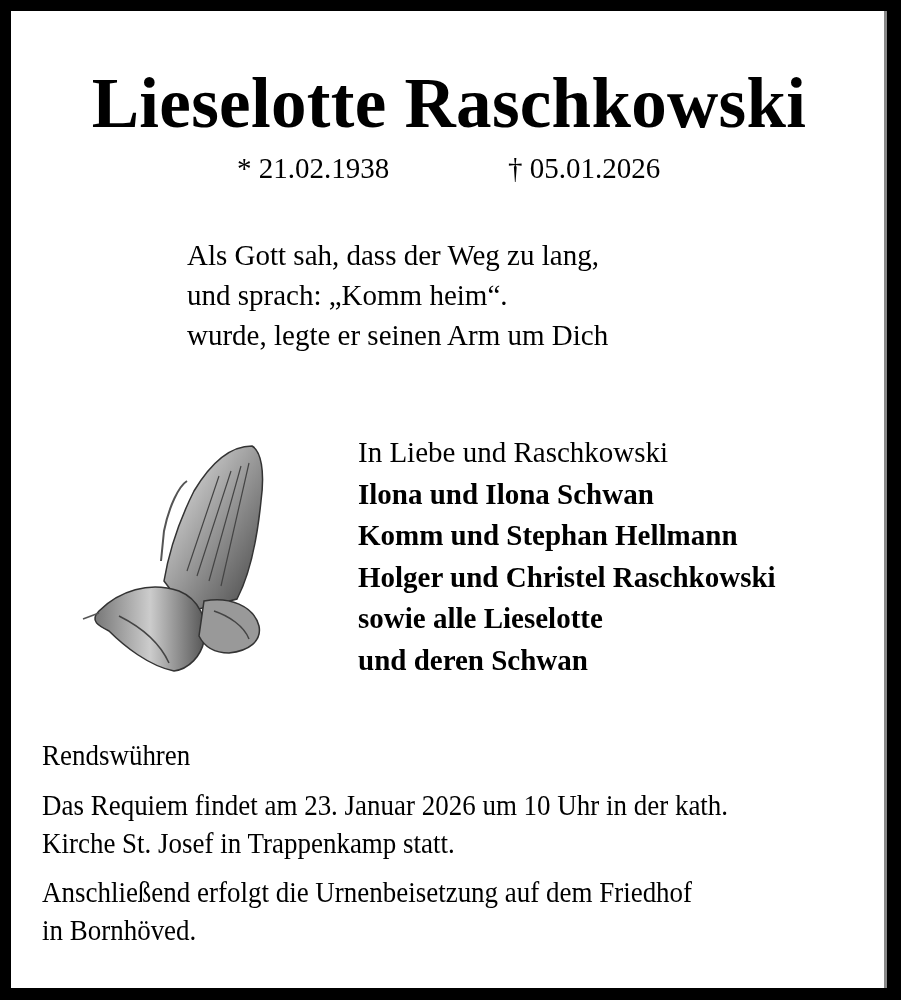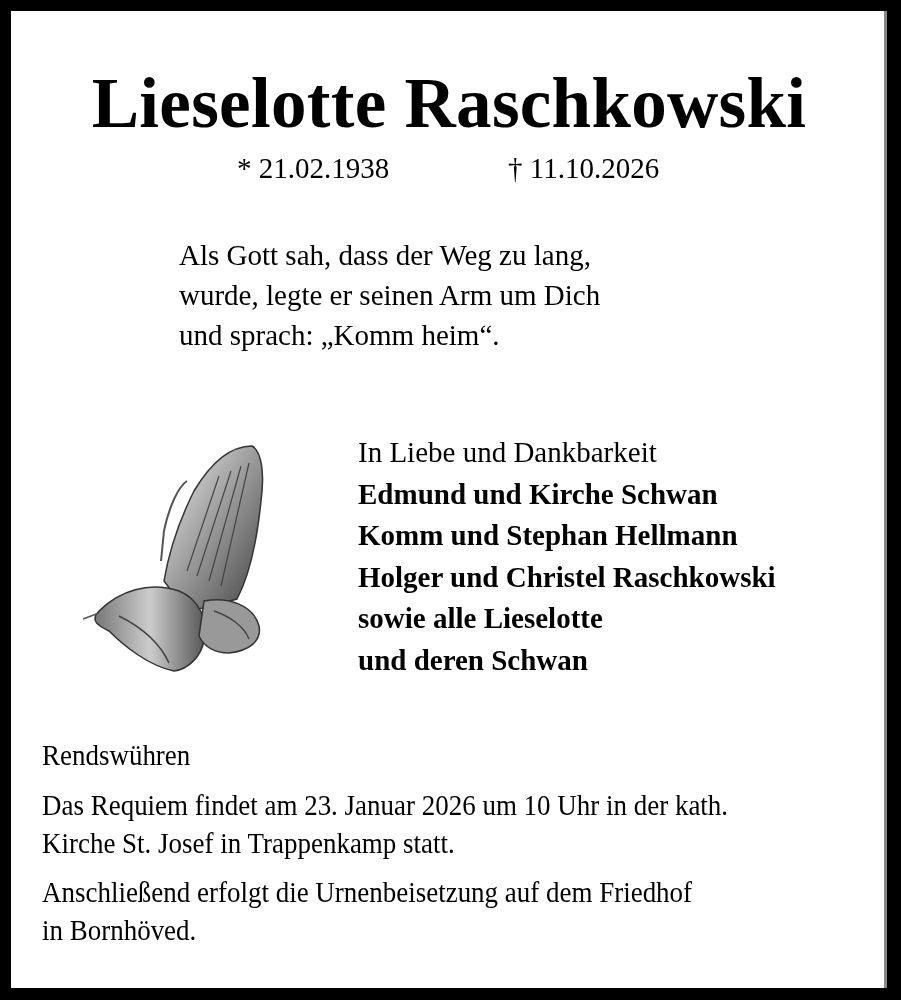--- a/index.html
+++ b/index.html
@@ -2,41 +2,41 @@
 <html><head>
 <meta charset="utf-8">
 <style>
   html, body { margin:0; padding:0; background:#000; }
   body { width:901px; height:1000px; position:relative; overflow:hidden; font-family:"Liberation Serif", serif; color:#000; }
   .frame { position:absolute; left:11px; top:11px; width:876px; height:977px; background:#fff; border-right:3px solid #888; box-sizing:border-box; }
   .title { position:absolute; left:0; width:876px; top:52px; text-align:center; font-weight:bold; font-size:71px; line-height:80px; letter-spacing:0.3px; white-space:nowrap; }
   .dates { position:absolute; top:140px; font-size:29px; line-height:34px; white-space:nowrap; }
   .born { left:226px; }
   .died { left:497px; }
-  .poem { position:absolute; left:168px; top:224px; font-size:29px; line-height:40px; white-space:nowrap; }
+  .poem { position:absolute; left:176px; top:224px; font-size:29px; line-height:40px; white-space:nowrap; }
   .mourners { position:absolute; left:347px; top:421px; font-size:29px; line-height:41.5px; white-space:nowrap; }
   .mourners .b { font-weight:bold; }
   .hands { position:absolute; left:58px; top:420px; width:200px; height:250px; }
   .bottom { position:absolute; left:31px; font-size:29px; line-height:38px; white-space:nowrap; transform-origin:left top; }
   .place { top:725px; transform:scaleX(0.93); }
   .req { top:775px; transform:scaleX(0.93); }
   .urn { top:862px; transform:scaleX(0.93); }
 </style>
 </head>
 <body>
 
 <div class="frame">
   <div class="title">Lieselotte Raschkowski</div>
   <div class="dates born">* 21.02.1938</div>
-  <div class="dates died">† 11.10.2026</div>
+  <div class="dates died">† 05.01.2026</div>
 
   <div class="poem">
     <div>Als Gott sah, dass der Weg zu lang,</div>
+    <div>und sprach: „Komm heim“.</div>
     <div>wurde, legte er seinen Arm um Dich</div>
-    <div>und sprach: „Komm heim“.</div>
   </div>
 
   <svg class="hands" viewBox="0 0 200 250">
     <defs>
       <linearGradient id="g1" x1="0" y1="0" x2="1" y2="1">
         <stop offset="0" stop-color="#eee"></stop>
         <stop offset="0.5" stop-color="#999"></stop>
         <stop offset="1" stop-color="#444"></stop>
       </linearGradient>
       <linearGradient id="g2" x1="0" y1="0" x2="1" y2="0">
@@ -48,22 +48,22 @@
     <path d="M183 15 C192 20 196 40 192 70 C188 110 180 145 168 168 L130 178 L110 170 L95 150 C100 120 110 90 125 60 C140 35 160 15 183 15 Z" fill="url(#g1)" stroke="#333" stroke-width="1.5"></path>
     <path d="M150 45 L118 140 M162 40 L128 145 M172 35 L140 150 M180 32 L152 155" stroke="#444" stroke-width="1.2" fill="none"></path>
     <path d="M118 50 C110 55 100 75 95 100 L92 130" stroke="#555" stroke-width="2" fill="none"></path>
     <path d="M30 180 C50 160 80 150 110 160 C130 168 140 190 135 210 C132 225 120 238 105 240 C80 235 55 215 40 200 C30 195 20 190 30 180 Z" fill="url(#g2)" stroke="#333" stroke-width="1.5"></path>
     <path d="M135 170 C160 165 185 175 190 195 C193 210 180 220 160 222 C145 222 135 215 130 205 Z" fill="#999" stroke="#333" stroke-width="1.5"></path>
     <path d="M50 185 C70 195 90 210 100 232 M145 180 C160 185 175 195 180 208" stroke="#444" stroke-width="1.5" fill="none"></path>
     <path d="M30 182 L14 188" stroke="#555" stroke-width="1.5"></path>
   </svg>
 
   <div class="mourners">
-    <div>In Liebe und Dankbarkeit</div>
-    <div class="b">Edmund und Kirche Schwan</div>
+    <div>In Liebe und Raschkowski</div>
+    <div class="b">Ilona und Ilona Schwan</div>
     <div class="b">Komm und Stephan Hellmann</div>
     <div class="b">Holger und Christel Raschkowski</div>
     <div class="b">sowie alle Lieselotte</div>
     <div class="b">und deren Schwan</div>
   </div>
 
   <div class="bottom place">Rendswühren</div>
   <div class="bottom req">
     <div>Das Requiem findet am 23. Januar 2026 um 10 Uhr in der kath.</div>
     <div>Kirche St. Josef in Trappenkamp statt.</div>

